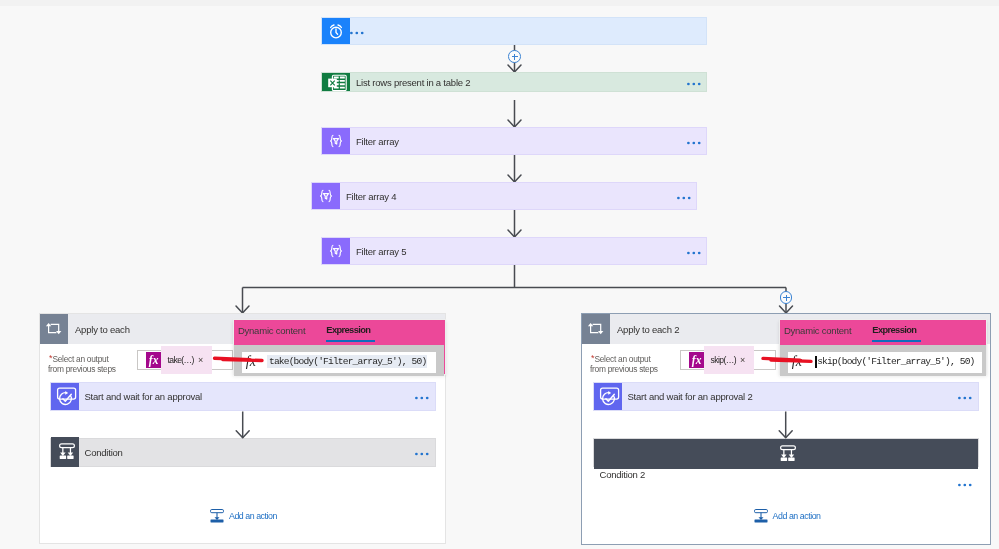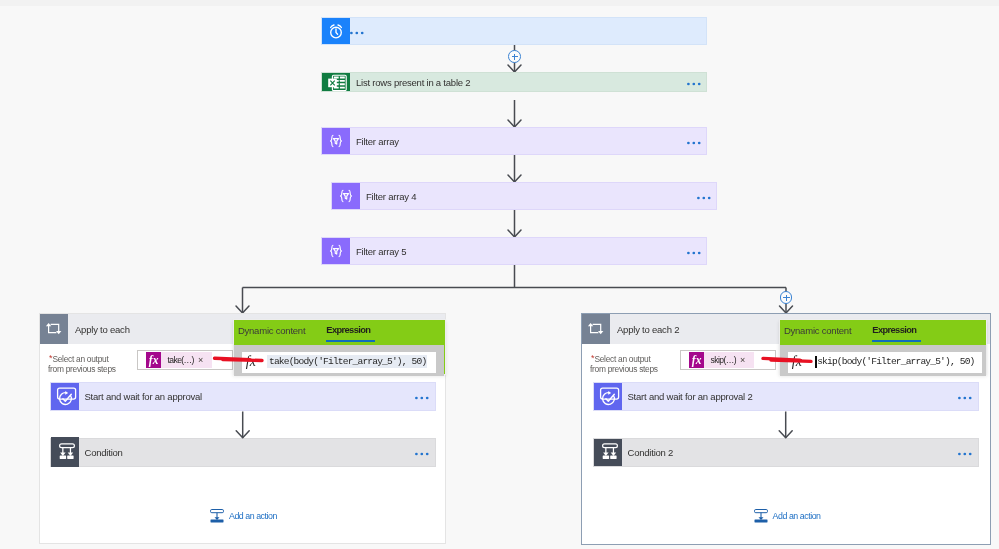--- a/index.html
+++ b/index.html
@@ -23,25 +23,25 @@
   .scope-head{position:absolute;left:0;top:0;right:0;height:30px;display:flex;align-items:stretch;background:#eaebef;}
   .scope-head .iconbox{flex:0 0 28px;background:#768294;display:flex;align-items:center;justify-content:center;}
   .scope-head .title{flex:1;display:flex;align-items:center;padding-left:7px;font-size:9.5px;letter-spacing:-0.22px;color:#323130;}
 
   .selrow{position:absolute;font-size:8.4px;letter-spacing:-0.28px;color:#605e5c;line-height:9.8px;white-space:nowrap;}
   .selrow .star{color:#c0392f;position:absolute;left:1.0px;top:-1.5px;font-size:9px;}
   .selrow .l1{padding-left:4.4px;}
   .tokenbox{position:absolute;background:#fff;border:1px solid #c9c7c5;box-sizing:border-box;display:flex;align-items:center;padding-left:8px;}
   .fxchip{width:15px;height:16px;background:#a4088c;color:#fff;display:flex;align-items:center;justify-content:center;
           font-family:"Liberation Serif",serif;font-style:italic;font-size:10px;font-weight:700;line-height:1;}
-  .tokenlabel{background:#f6e2f2;height:16px;display:flex;align-items:center;padding:0 9px 0 7px;font-size:8.6px;letter-spacing:-0.6px;color:#201f1e;justify-content:center;}
+  .tokenlabel{background:#f6e2f2;height:28px;display:flex;align-items:center;padding:0 9px 0 7px;font-size:8.6px;letter-spacing:-0.6px;color:#201f1e;justify-content:center;}
   .tokenlabel .xbtn{margin-left:4px;color:#46403c;font-size:9px;letter-spacing:0;}
 
   
-  .popup{position:absolute;background:#84cc16;box-sizing:border-box;border:1px solid #ededed;
+  .popup{position:absolute;background:#ec4899;box-sizing:border-box;border:1px solid #ededed;
          box-shadow:0 1.6px 3.6px rgba(0,0,0,.10),0 .3px .9px rgba(0,0,0,.08);}
   .tabs{position:absolute;display:flex;}
   .tab{font-size:9.5px;letter-spacing:-0.22px;color:#3b3a39;position:relative;padding-bottom:6px;}
   .tab.active{font-weight:bold;font-size:9.3px;letter-spacing:-0.62px;color:#201f1e;}
   .tab.active .ul{position:absolute;left:0px;right:-4.5px;bottom:0;height:2px;background:#0f6cbd;}
   .exprband{position:absolute;background:#c9c9c9;}
   .exprinput{position:absolute;background:#fff;}
   .exprfx{position:absolute;font-family:"Liberation Serif",serif;font-style:italic;font-size:14px;color:#2a2a2a;line-height:1;}
   .exprtext{position:absolute;font-family:"Liberation Mono",monospace;font-size:9.6px;color:#272727;background:#e6ebf3;white-space:pre;letter-spacing:-0.84px;padding:1px 1px 1px 2px;}
   .caret{position:absolute;width:2px;background:#0b0b0b;}
@@ -133,21 +133,21 @@
   <div class="title">Filter array</div>
   <div class="dots">
       <svg class="dotsvg" width="14" height="4" viewBox="0 0 14 4">
         <circle cx="1.4" cy="2" r="1.35" fill="#2274cf"></circle>
         <circle cx="6.8" cy="2" r="1.35" fill="#2274cf"></circle>
         <circle cx="12.2" cy="2" r="1.35" fill="#2274cf"></circle>
       </svg>
     </div>
 </div>
 
-<div class="card" style="left: 331px; top: 182px; width: 386px; height: 28px; background: rgb(234, 229, 253); border: 1px solid rgb(222, 215, 250);">
+<div class="card" style="left: 311px; top: 182px; width: 386px; height: 28px; background: rgb(234, 229, 253); border: 1px solid rgb(222, 215, 250);">
   <div class="iconbox" style="background: rgb(138, 107, 252);">
       <svg width="20" height="20" viewBox="0 0 20 20">
         <g fill="none" stroke="#fff" stroke-width="1.15" stroke-linecap="round" stroke-linejoin="round">
           <path d="M7.0 4.3 C5.6 4.5 5.9 6.6 5.75 8.0 C5.65 9.2 5.1 9.7 4.5 10 C5.1 10.3 5.65 10.8 5.75 12.0 C5.9 13.4 5.6 15.5 7.0 15.7"></path>
           <path d="M13.0 4.3 C14.4 4.5 14.1 6.6 14.25 8.0 C14.35 9.2 14.9 9.7 15.5 10 C14.9 10.3 14.35 10.8 14.25 12.0 C14.1 13.4 14.4 15.5 13.0 15.7"></path>
           <path d="M7.5 7.55 H12.5 L10.75 10.1 V13.1 L9.25 12.2 V10.1 Z"></path>
         </g>
       </svg>
     </div>
   <div class="title">Filter array 4</div>
@@ -335,21 +335,21 @@
   <div class="title">Start and wait for an approval 2</div>
   <div class="dots">
       <svg class="dotsvg" width="14" height="4" viewBox="0 0 14 4">
         <circle cx="1.4" cy="2" r="1.35" fill="#2274cf"></circle>
         <circle cx="6.8" cy="2" r="1.35" fill="#2274cf"></circle>
         <circle cx="12.2" cy="2" r="1.35" fill="#2274cf"></circle>
       </svg>
     </div>
 </div>
 
-<div class="card" style="left: 592.5px; top: 438px; width: 386px; height: 28.5px; background: rgb(227, 227, 229); border: 1px solid rgb(218, 218, 220);">
+<div class="card" style="left: 592.5px; top: 438px; width: 386px; height: 28.5px; background: rgb(227, 227, 229); border: 1px solid rgb(218, 218, 220); flex-direction: column;">
   <div class="iconbox" style="background: rgb(69, 76, 89);">
       <svg width="28" height="30" viewBox="0 0 28 30">
         <rect x="8.6" y="6.9" width="14.8" height="3.8" rx="1.9" fill="none" stroke="#fff" stroke-width="1.2"></rect>
         <g fill="none" stroke="#fff" stroke-width="1.25" stroke-linecap="butt">
           <path d="M11.85 10.7 V16.0"></path>
           <path d="M19.45 10.7 V16.0"></path>
         </g>
         <path d="M11.85 18.9 L9.1 15.6 H14.6 Z" fill="#fff"></path>
         <path d="M19.45 18.9 L16.7 15.6 H22.2 Z" fill="#fff"></path>
         <rect x="8.7" y="18.5" width="6.4" height="3.4" rx="0.4" fill="#fff"></rect>

